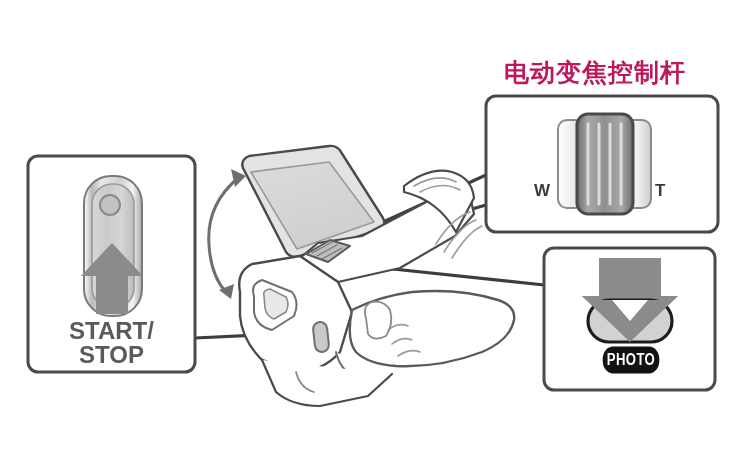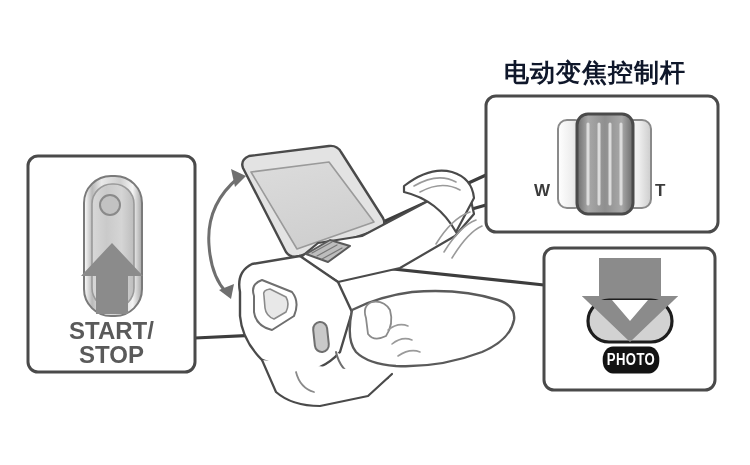--- a/index.html
+++ b/index.html
@@ -20,21 +20,21 @@
   #artboard {
     position: absolute;
     inset: 0;
     width: 750px;
     height: 465px;
   }
   .txt-cn {
     position: absolute;
     font-family: "DejaVu Sans", "Liberation Sans", sans-serif;
     font-weight: bold;
-    color: #0f172a;
+    color: #be185d;
     white-space: nowrap;
     letter-spacing: 1px;
   }
   .txt-lbl {
     position: absolute;
     font-family: "Liberation Sans", "DejaVu Sans", sans-serif;
     font-weight: bold;
     color: #5a5a5a;
     white-space: nowrap;
     text-align: center;

